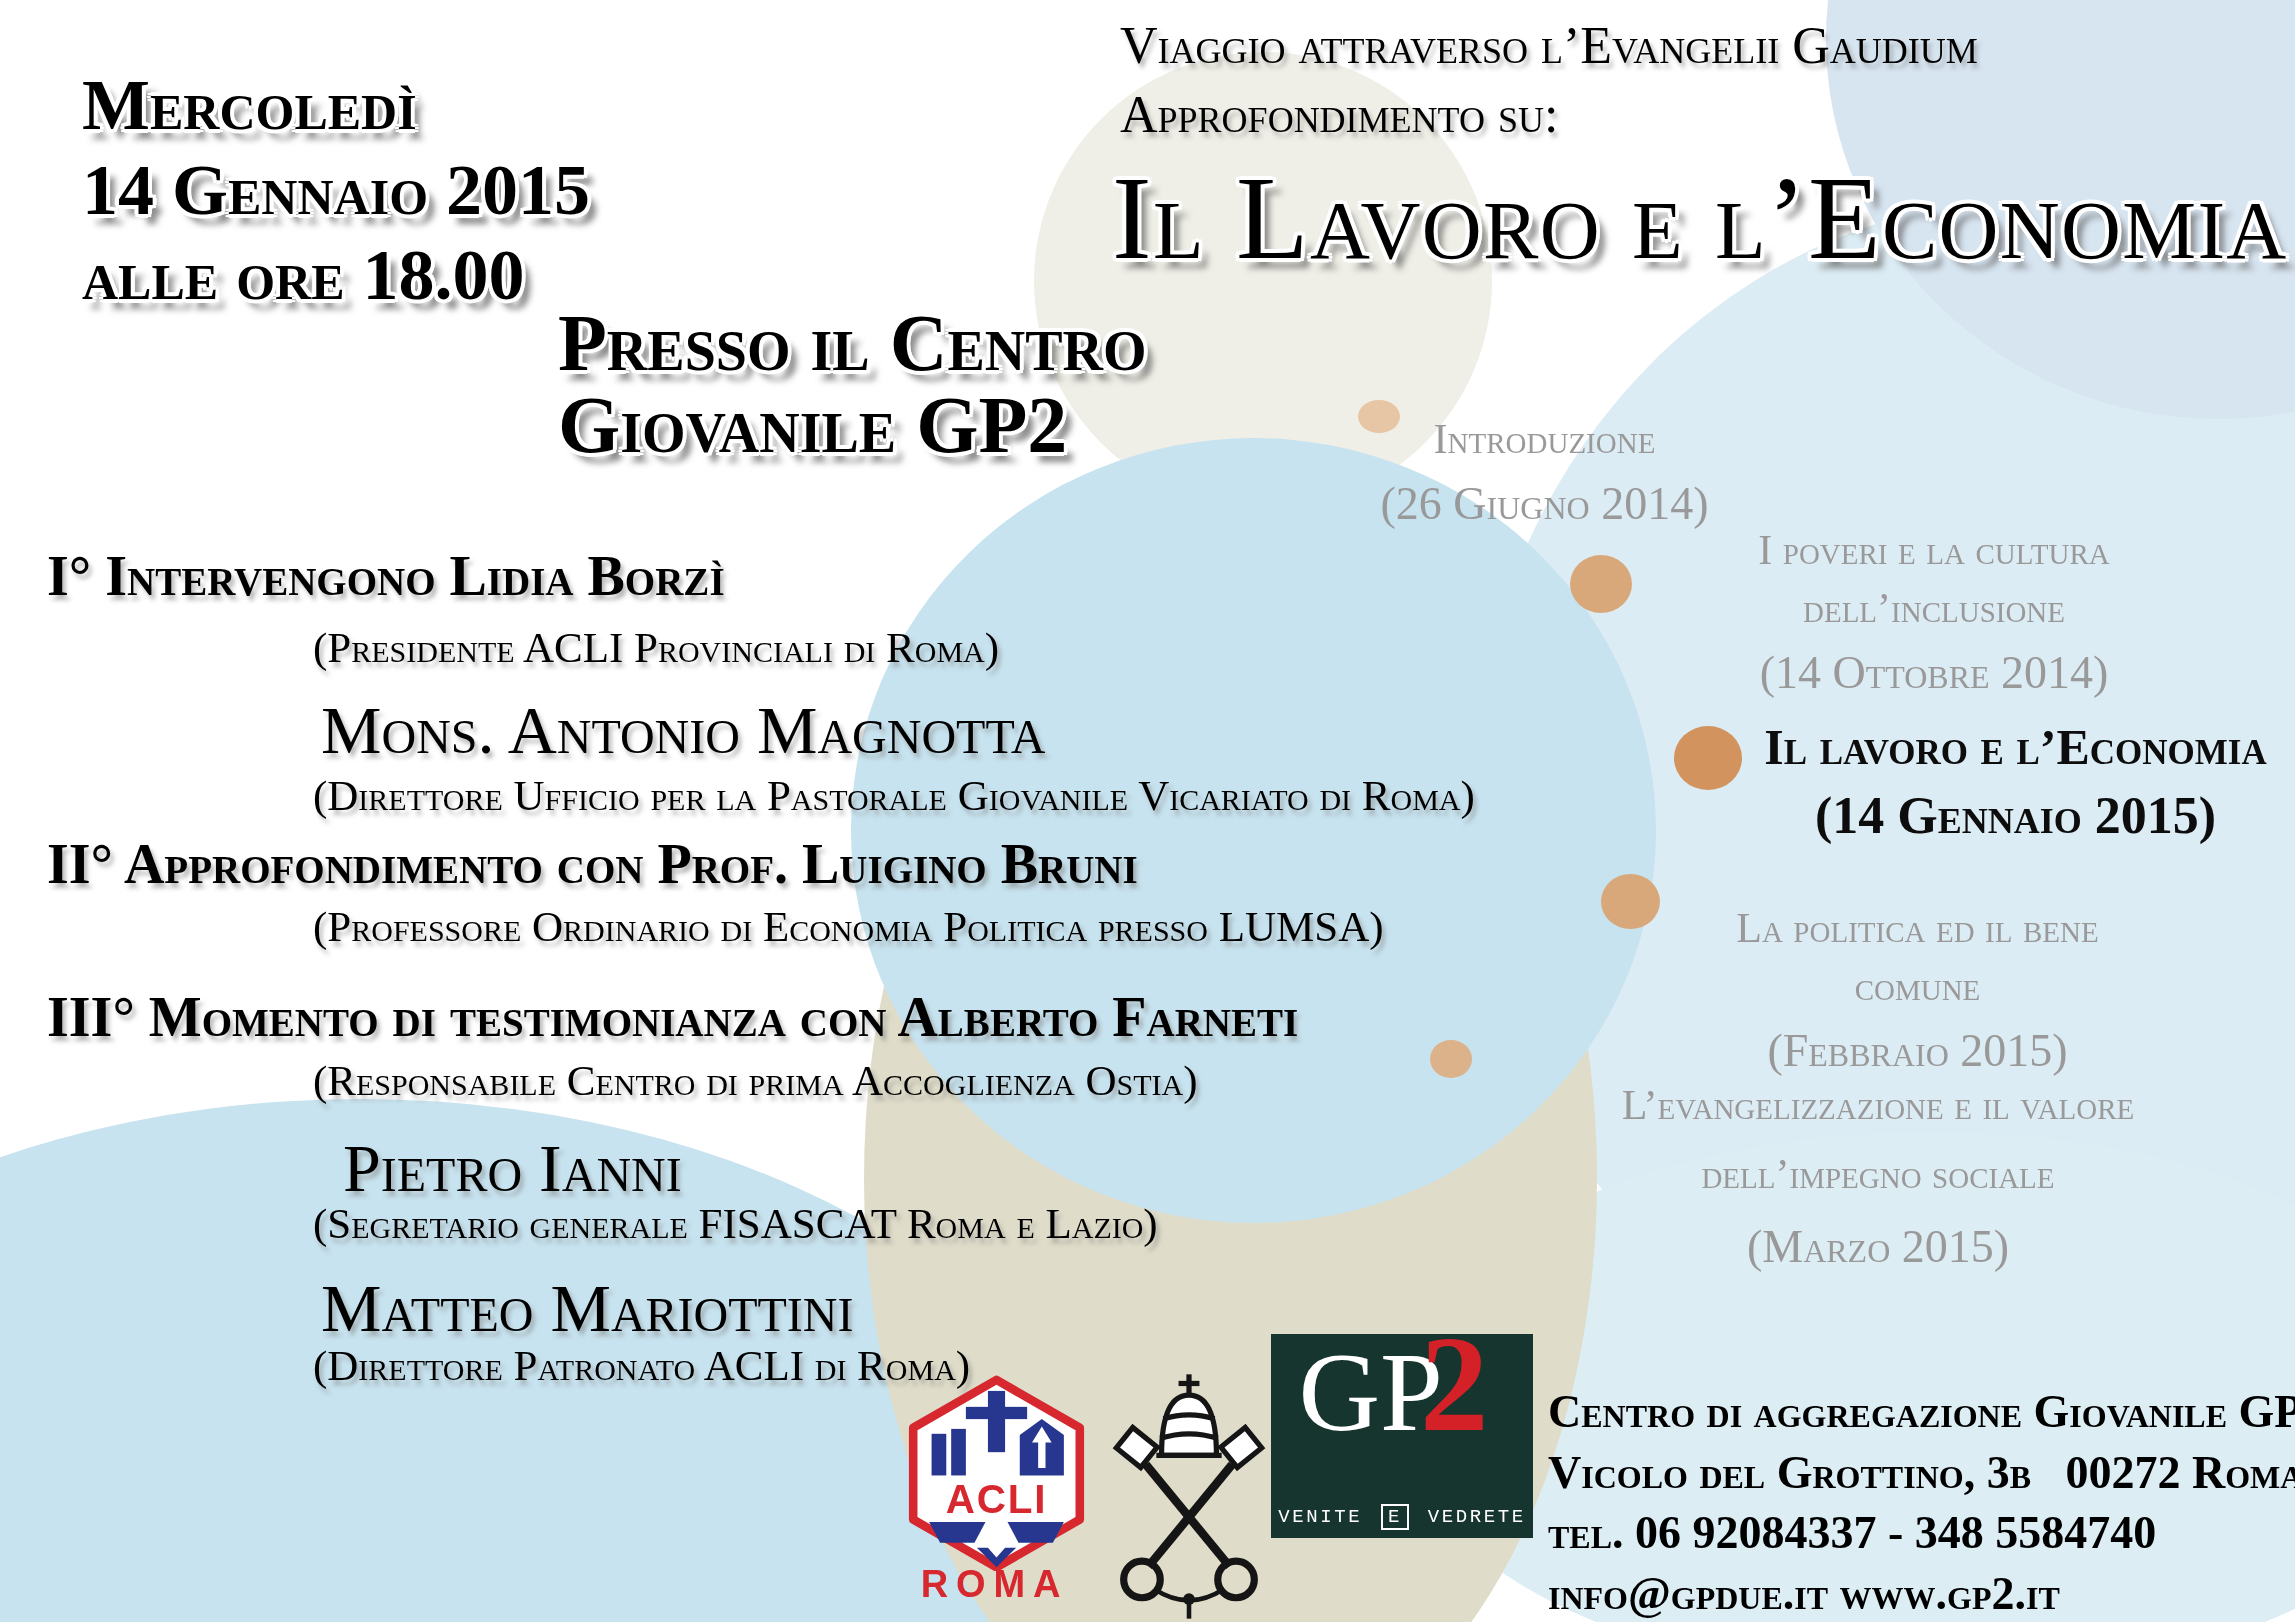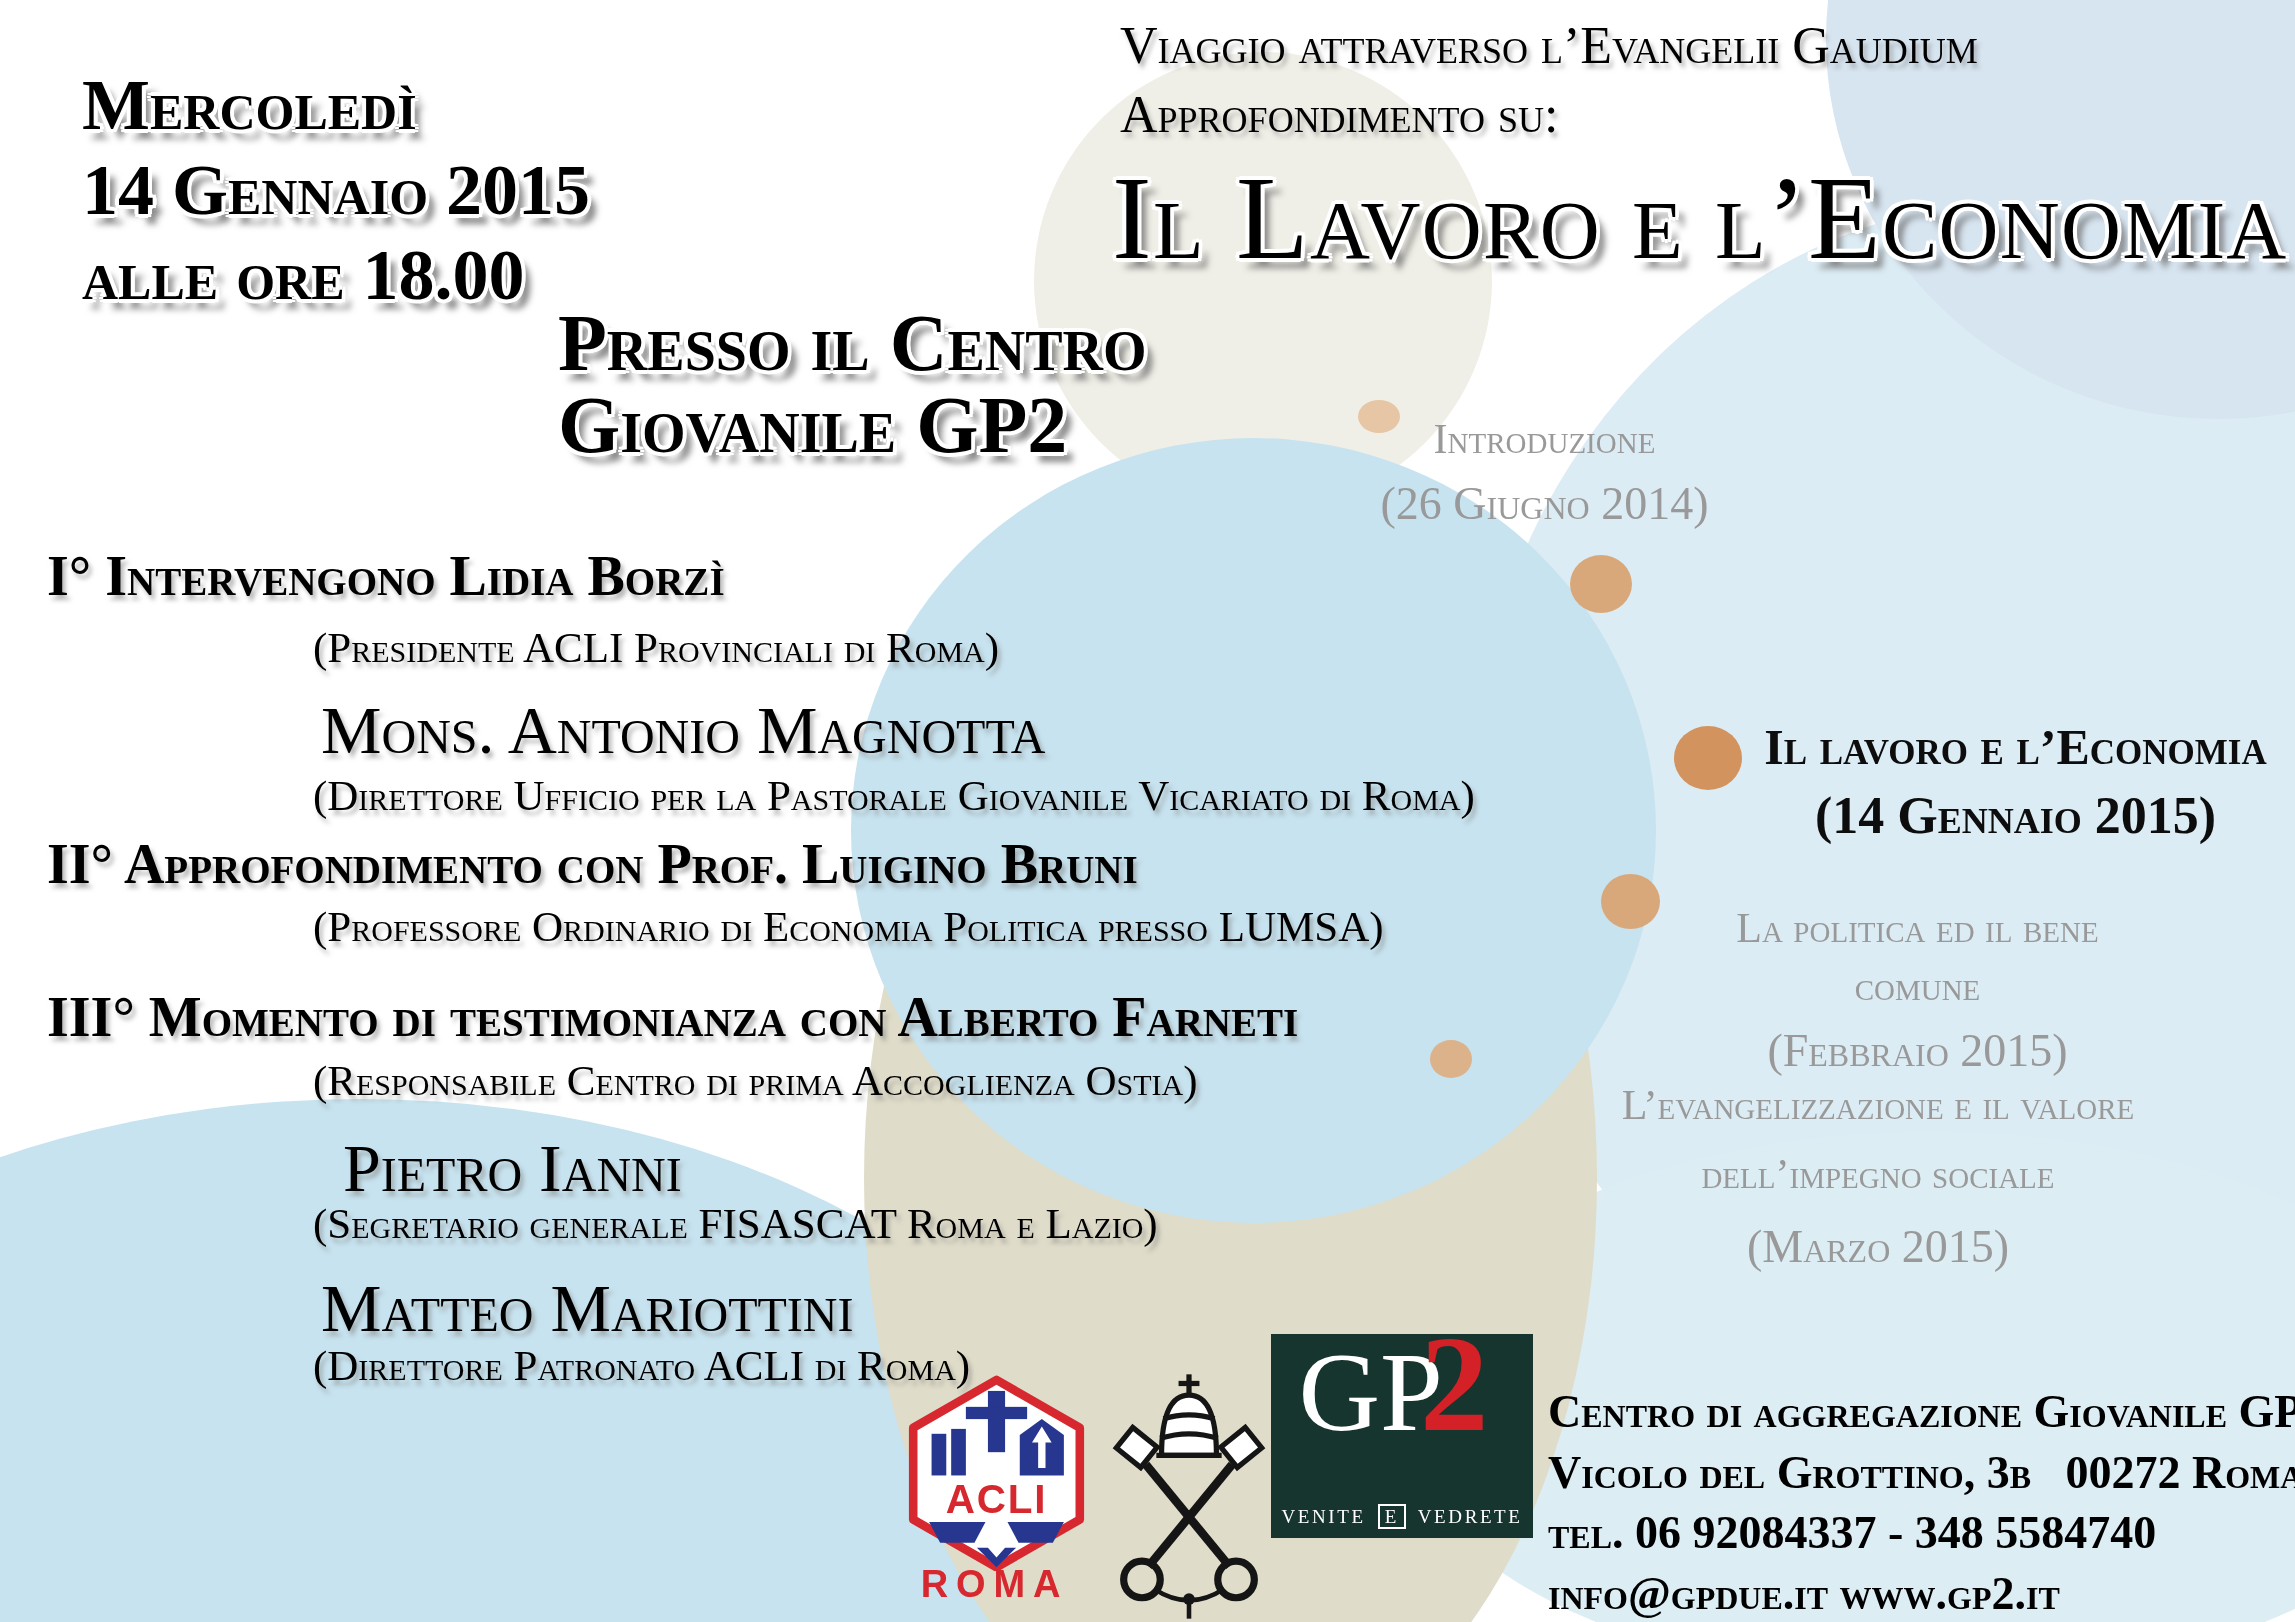--- a/index.html
+++ b/index.html
@@ -77,21 +77,21 @@
     font-family:"Liberation Sans", sans-serif; font-size:38px; font-weight:700;
     color:#d6282e; letter-spacing:7.9px; }
   .keys-logo { left:1091px; top:1369px; width:196px; height:255px; }
 
   .gp2-box { left:1271px; top:1334px; width:262px; height:204px; background:#16352e; }
   .gp2-gp  { position:absolute; left:27.5px; top:-7.9px; font-size:113px; line-height:131px;
     color:#fff; font-weight:400; font-family:"Liberation Serif", serif; }
   .gp2-two { position:absolute; left:149px; top:-22px; font-size:137px; line-height:144px;
     color:#d42027; font-weight:700; font-family:"Liberation Serif", serif; }
   .gp2-motto { position:absolute; left:0; right:0; bottom:10.5px; text-align:center;
-    color:#fff; font-family:Liberation Serif, serif; font-size:19px; letter-spacing:2.6px; }
+    color:#fff; font-family:Liberation Mono, monospace; font-size:19px; letter-spacing:2.6px; }
   .gp2-motto .ebox { border:2px solid #fff; padding:0 4.6px; margin:0 5.2px; }
 </style>
 </head>
 <body>
 
 <div class="canvas">
 
   <div class="circle bg-right"></div>
   <div class="circle bg-topright"></div>
   <div class="circle bg-bottomright"></div>
@@ -127,20 +127,25 @@
   <div class="prog main sc soft-shadow p6">III° Momento di testimonianza con Alberto Farneti</div>
   <div class="prog role sc soft-shadow p7">(Responsabile Centro di prima Accoglienza Ostia)</div>
   <div class="prog name sc soft-shadow p8">Pietro Ianni</div>
   <div class="prog role sc soft-shadow p9">(Segretario generale FISASCAT Roma e Lazio)</div>
   <div class="prog name sc soft-shadow p10">Matteo Mariottini</div>
   <div class="prog role sc soft-shadow p11">(Direttore Patronato ACLI di Roma)</div>
 
   <div class="tl t0 sc">
     <span class="ln">Introduzione</span>
     <span class="dt">(26 Giugno 2014)</span>
+  </div>
+  <div class="tl t1 sc">
+    <span class="ln">I poveri e la cultura</span>
+    <span class="ln">dell’inclusione</span>
+    <span class="dt">(14 Ottobre 2014)</span>
   </div>
   <div class="tl t2 sc">
     <span class="ln">Il lavoro e l’Economia</span>
     <span class="dt">(14 Gennaio 2015)</span>
   </div>
   <div class="tl t3 sc">
     <span class="ln">La politica ed il bene</span>
     <span class="ln">comune</span>
     <span class="dt">(Febbraio 2015)</span>
   </div>

